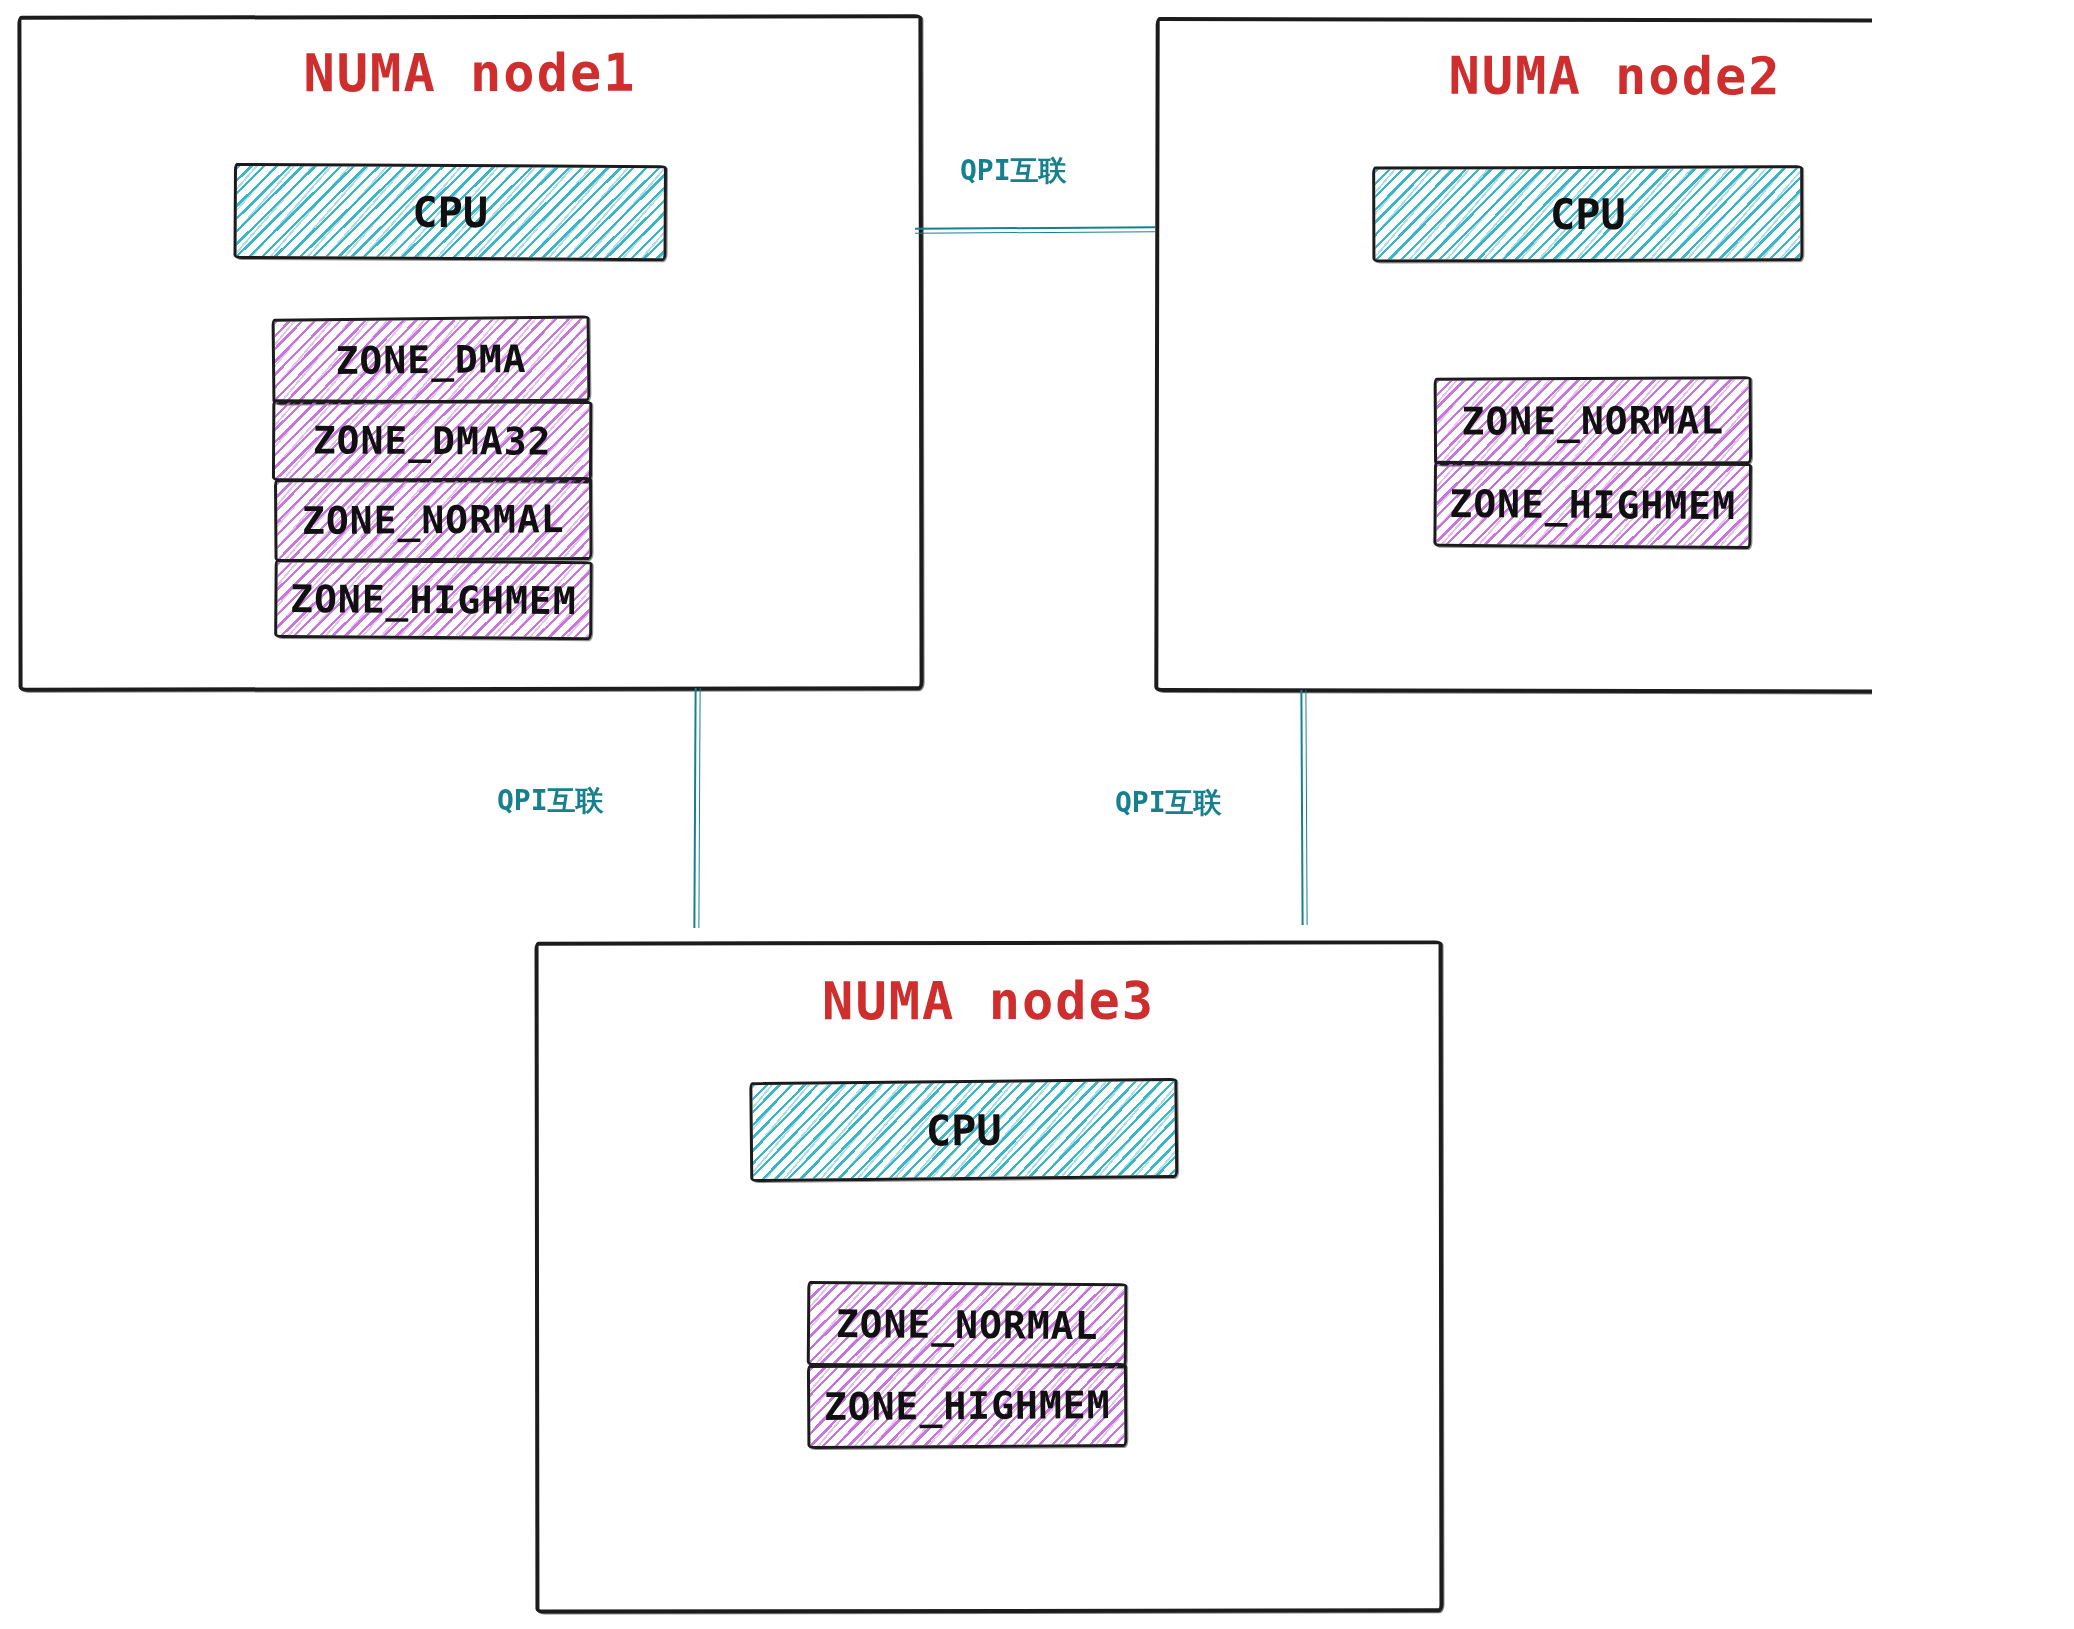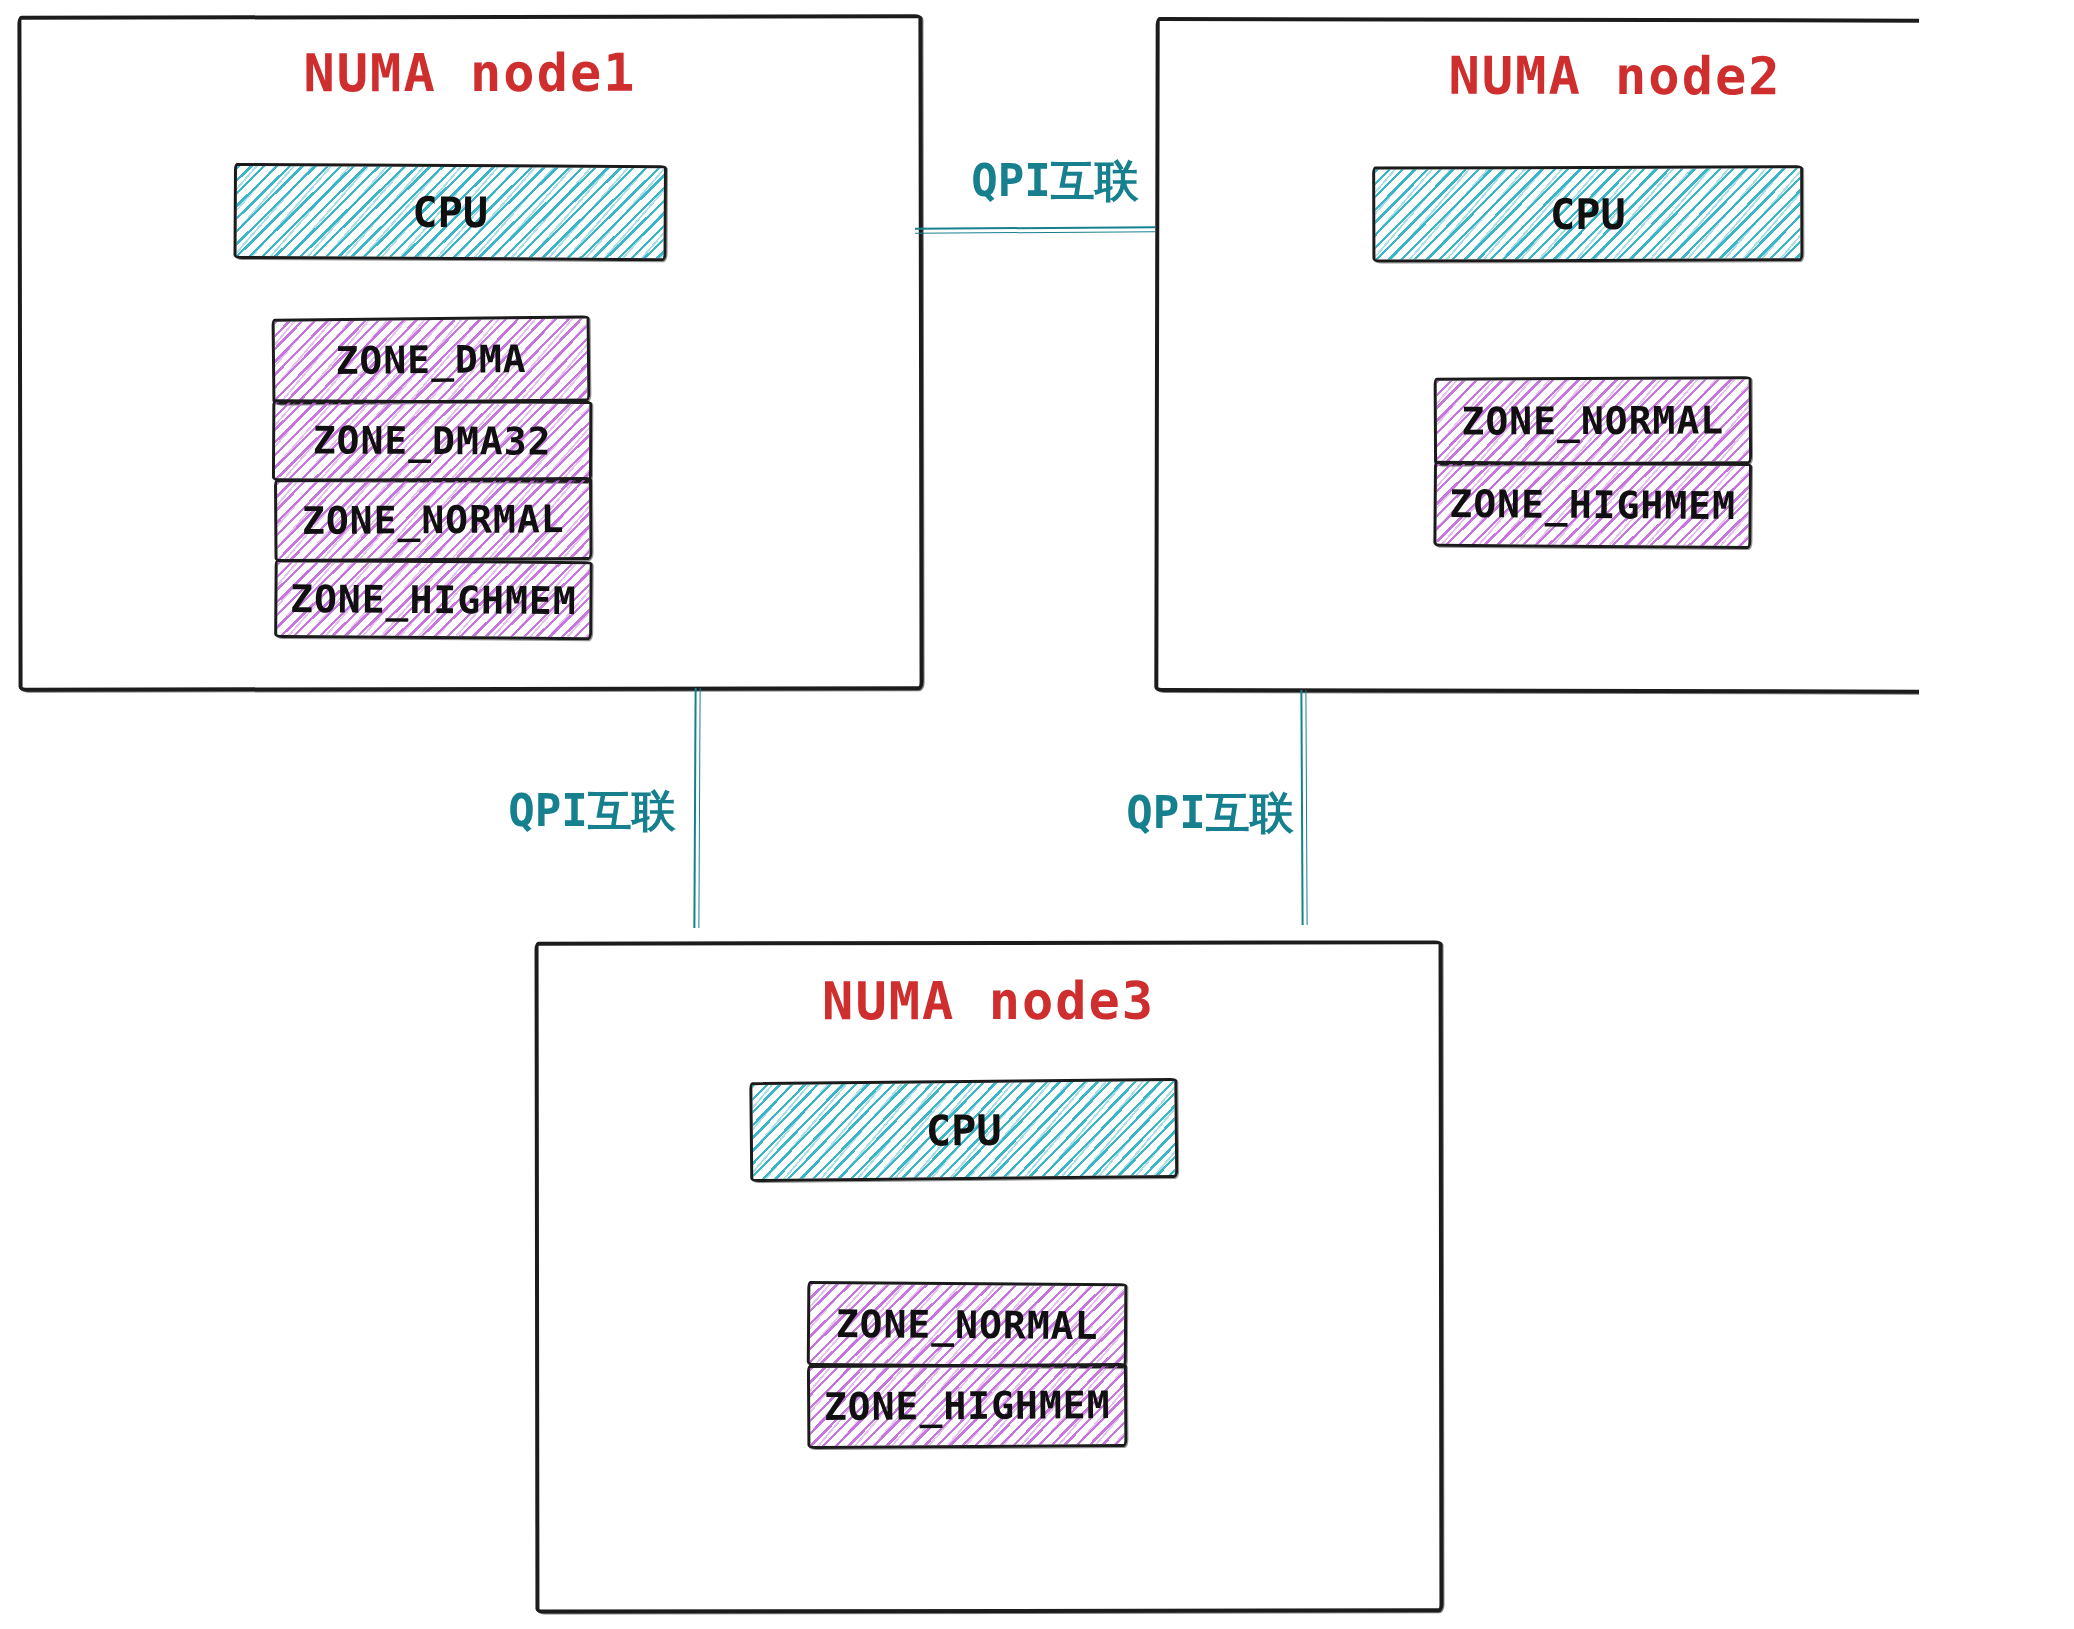--- a/index.html
+++ b/index.html
@@ -3,21 +3,20 @@
 <meta charset="utf-8">
 <style>
   html, body { margin: 0; padding: 0; background: #ffffff; }
   .canvas {
     position: relative;
     width: 1872px;
     height: 1629px;
     background: #ffffff;
     font-family: "DejaVu Sans Mono", "DejaVu Sans", monospace;
     overflow: hidden;
-    padding-left: 47px;
   }
   .node-box {
     position: absolute;
     border: 4px solid #1c1c1c;
     border-radius: 4px 8px 5px 9px / 8px 4px 9px 5px;
     background: #ffffff;
     box-shadow: 1px 1px 0 rgba(20,20,20,.55);
   }
   .node-title {
     position: absolute;
@@ -60,22 +59,22 @@
     border-bottom: 1.5px solid #17808f;
   }
   .link.v {
     width: 3px;
     border-left: 2.5px solid #17808f;
     border-right: 1.5px solid #17808f;
   }
   .qpi-label {
     position: absolute;
     width: 190px;
-    text-align: center;
-    font-size: 44px;
+    text-align: left;
+    font-size: 28px;
     font-weight: bold;
     color: #17808f;
     white-space: nowrap;
   }
 </style>
 </head>
 <body>
 
 <div class="canvas">
 

